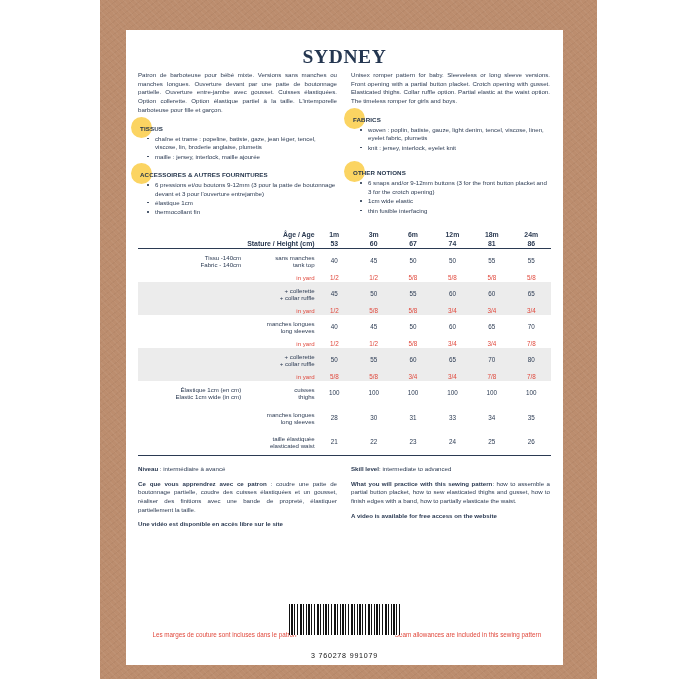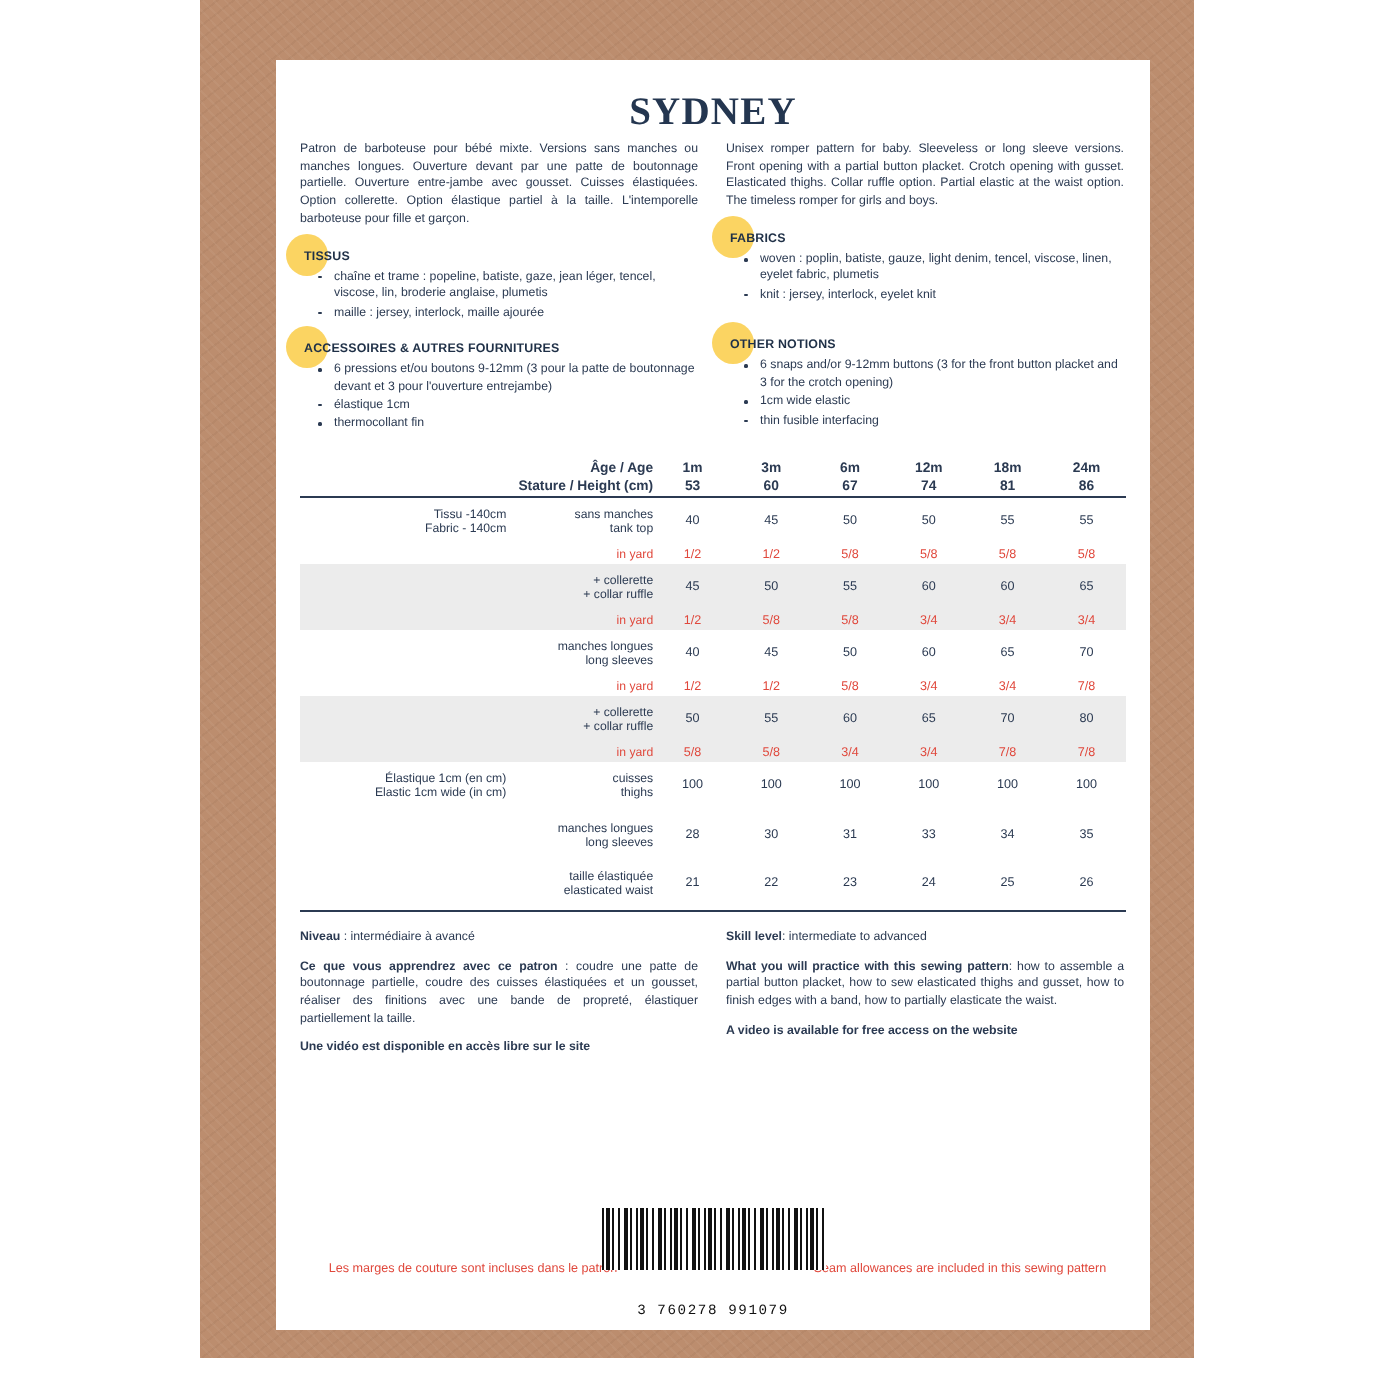--- a/index.html
+++ b/index.html
@@ -43,21 +43,21 @@
     position:absolute; inset:0;
     background-image:
       repeating-linear-gradient(46deg, rgba(255,255,255,.045) 0 1px, rgba(0,0,0,0) 1px 4px),
       repeating-linear-gradient(-38deg, rgba(70,40,20,.05) 0 1px, rgba(0,0,0,0) 1px 5px);
     pointer-events:none;
   }
 
   
   #card {
     position: absolute;
-    left: 138px;
+    left: 126px;
     top: 30px;
     width: 437px;
     height: 635px;
     background: #ffffff;
     color: #2b3a52;
     box-sizing: border-box;
     padding: 8px 12px 16px 12px;
     font-size: 6.1px;
     line-height: 1.33;
   }
@@ -221,21 +221,21 @@
     width: 112px;
     margin: 0 auto;
     background-image: repeating-linear-gradient(
       90deg,
       #111 0 1px, #fff 1px 2px, #111 2px 4px, #fff 4px 5px,
       #111 5px 6px, #fff 6px 8px, #111 8px 9px, #fff 9px 11px,
       #111 11px 13px, #fff 13px 14px, #111 14px 15px, #fff 15px 17px
     );
   }
   #barcode .digits {
-    font-family: Liberation Mono, monospace;
+    font-family: Liberation Sans, sans-serif;
     font-size: 7.1px;
     letter-spacing: .8px;
     color: #111;
     margin-top: 17px;
   }
 </style>
 </head>
 <body>
 
 <div id="page">

